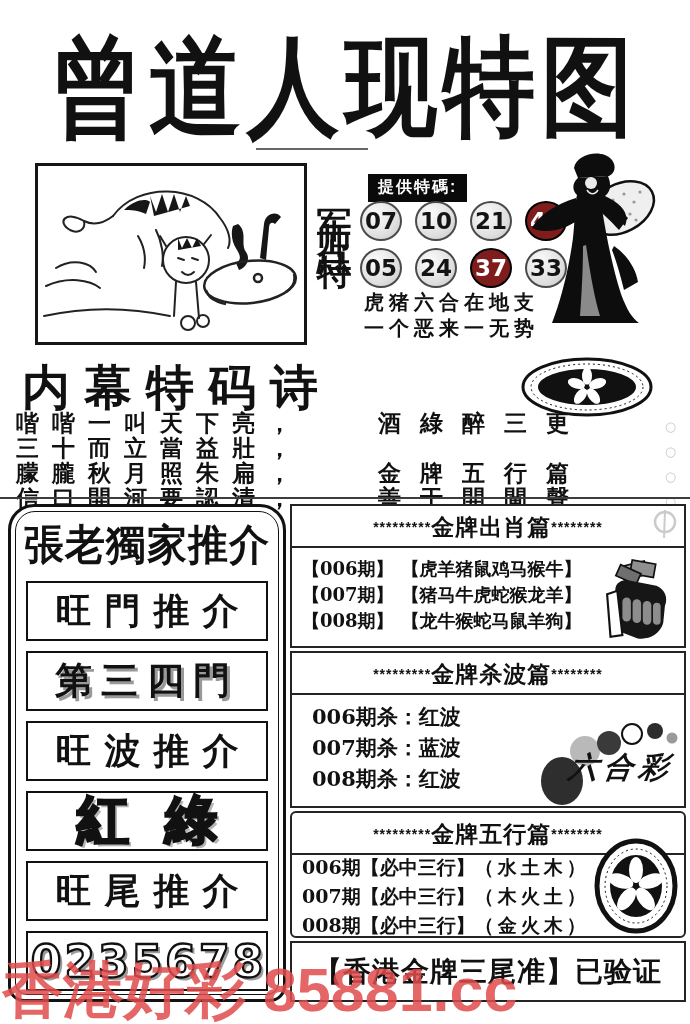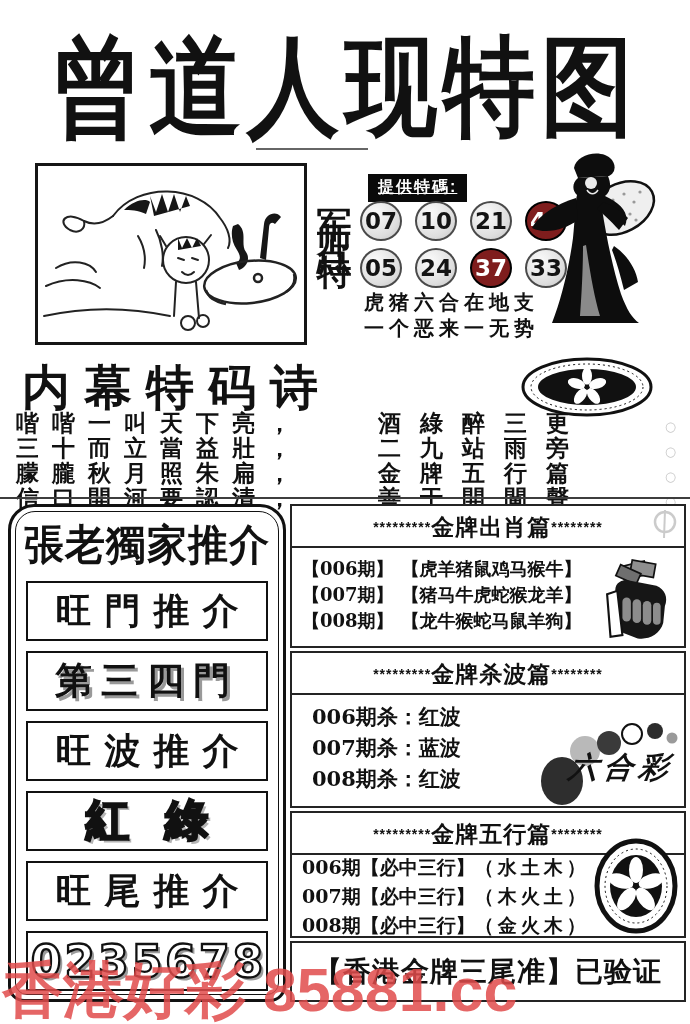--- a/index.html
+++ b/index.html
@@ -11,21 +11,21 @@
 .title { position:absolute; top:14px; left:0; width:100%; text-align:center;
   font-family:"DejaVu Sans",sans-serif; font-weight:900; font-size:92px; letter-spacing:6px;
   transform:scaleY(1.18); transform-origin:top; white-space:nowrap; }
 .title-underline { position:absolute; left:256px; top:148px; width:112px; height:2px; background:#666; }
 
 
 .tiger-box { position:absolute; left:35px; top:163px; width:272px; height:182px; border:3px solid #161616; background:#fff; }
 .advisor { position:absolute; left:310px; top:180px; height:240px; writing-mode:vertical-rl; text-orientation:upright;
   font-family:"DejaVu Serif",serif; font-weight:bold; font-size:35px; letter-spacing:15px; }
 .provide { position:absolute; left:368px; top:174px; background:#0a0a0a; color:#fff;
-  font-size:16px; font-weight:bold; padding:3px 10px 4px; letter-spacing:2px;text-decoration:underline; }
+  font-size:16px; font-weight:bold; padding:3px 10px 4px; letter-spacing:2px; }
 .balls { position:absolute; left:360px; top:201px; }
 .ball-row { display:flex; gap:13px; margin-bottom:7px; }
 .ball { width:42px; height:40px; border-radius:50%; border:2px solid #4a4a4a;
   background:radial-gradient(circle at 35% 30%, #fbfbfb, #dedede 65%, #c3c3c3);
   display:flex; align-items:center; justify-content:center;
   font-family:"DejaVu Sans",sans-serif; font-size:23px; font-weight:bold; color:#141414; }
 .ball.dark { background:#7f1d1d; color:#fff; border-color:#000; }
 .slogan { position:absolute; left:364px; top:289px; font-family:"DejaVu Serif",serif;
   font-weight:bold; font-size:20px; letter-spacing:5px; line-height:26px; white-space:nowrap; }
 .sage { position:absolute; left:518px; top:150px; }
@@ -44,30 +44,30 @@
 
 .left-box { position:absolute; left:8px; top:504px; width:278px; height:498px;
   border:3px solid #111; border-radius:26px 26px 16px 16px; padding:4px; background:#fff; }
 .left-box-inner { width:100%; height:100%; border:1.5px solid #111; border-radius:20px 20px 12px 12px; padding-top:5px; overflow:hidden; }
 .left-header { text-align:center; font-family:"DejaVu Sans",sans-serif; font-weight:900;
   font-size:40px; letter-spacing:1px; transform:scaleY(1.05); margin-bottom:9px; white-space:nowrap; }
 .left-row { margin:0 10px 10px; border:2px solid #111; height:60px;
   display:flex; align-items:center; justify-content:center; white-space:nowrap; }
 .style-plain  { font-family:"DejaVu Serif",serif; font-weight:bold; font-size:36px; letter-spacing:13px; padding-left:13px; }
 .style-3d     { font-family:"DejaVu Sans",sans-serif; font-weight:900; font-size:37px; letter-spacing:9px; text-shadow:3px 3px 0 #999; }
-.style-outline{ font-family:"DejaVu Sans",sans-serif; font-weight:900; font-size:43px; letter-spacing:36px; padding-left:36px;
+.style-outline{ font-family:"DejaVu Sans",sans-serif; font-weight:900; font-size:52px; letter-spacing:36px; padding-left:36px;
   color:#fff; -webkit-text-stroke:2.5px #111; text-shadow:3px 3px 0 #b5b5b5; }
 .style-digits { font-family:"DejaVu Sans",sans-serif; font-weight:900; font-size:44px; letter-spacing:3px; padding-left:3px;
   color:#fff; -webkit-text-stroke:2.3px #111; text-shadow:3px 3px 0 #9c9c9c; }
 
 
 .section { position:absolute; left:290px; width:396px; border:2px solid #242424; background:#fff; }
 #sec-zodiac { top:504px; height:144px; }
 #sec-wave { top:651px; height:157px; }
-#sec-elements { top:811px; height:127px; }
+#sec-elements { top:811px; height:127px;border-radius:6px; }
 #sec-banner { top:941px; height:61px; display:flex; align-items:center; justify-content:center; }
 .sec-header { border-bottom:2px solid #242424; text-align:center; padding:6px 0 3px; white-space:nowrap; }
 .stars { font-size:14px; font-weight:bold; letter-spacing:1px; vertical-align:3px; }
 .sec-title { font-family:"DejaVu Sans",sans-serif; font-size:23px; font-weight:900; letter-spacing:1px;margin-top:6px; }
 .reg-mark { position:absolute; right:6px; top:3px; opacity:.65; }
 
 .zodiac-rows { position:absolute; left:10px; top:50px; font-family:"DejaVu Serif",serif; font-weight:bold; font-size:18px; line-height:26px; white-space:nowrap; }
 .zodiac-rows .issue { margin-right:8px; }
 .fist-icon { position:absolute; right:14px; top:52px; }
 
@@ -195,21 +195,20 @@
   </div>
 
   <div class="poem">
     <div class="poem-line">
       <span class="poem-left">喈喈一叫天下亮，</span>
       <span class="poem-right">酒綠醉三更</span>
       <span class="poem-dot">○</span>
     </div>
     <div class="poem-line">
       <span class="poem-left">三十而立當益壯，</span>
-      <span class="poem-right">二九站雨旁</span>
       <span class="poem-dot">○</span>
     </div>
     <div class="poem-line">
       <span class="poem-left">朦朧秋月照朱扁，</span>
       <span class="poem-right">金牌五行篇</span>
       <span class="poem-dot">○</span>
     </div>
     <div class="poem-line">
       <span class="poem-left">信口開河要認清，</span>
       <span class="poem-right">善于開閘聲</span>

